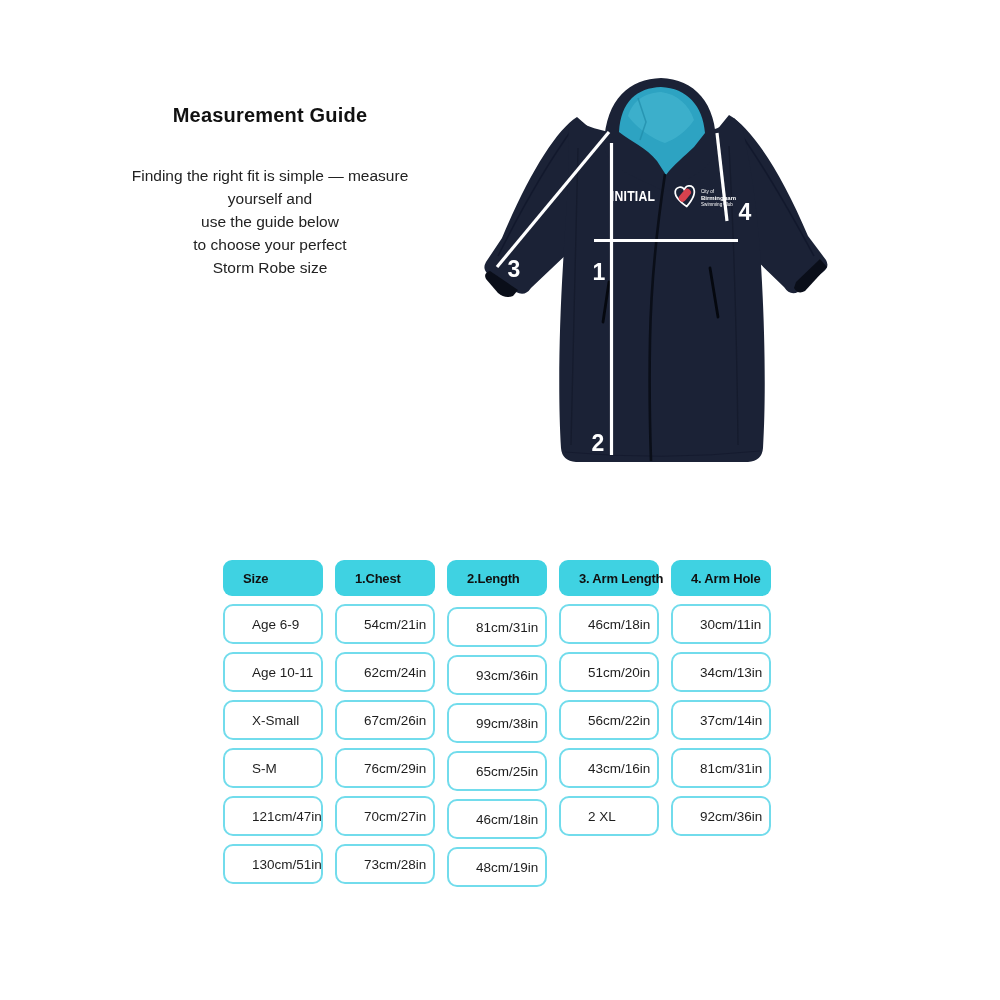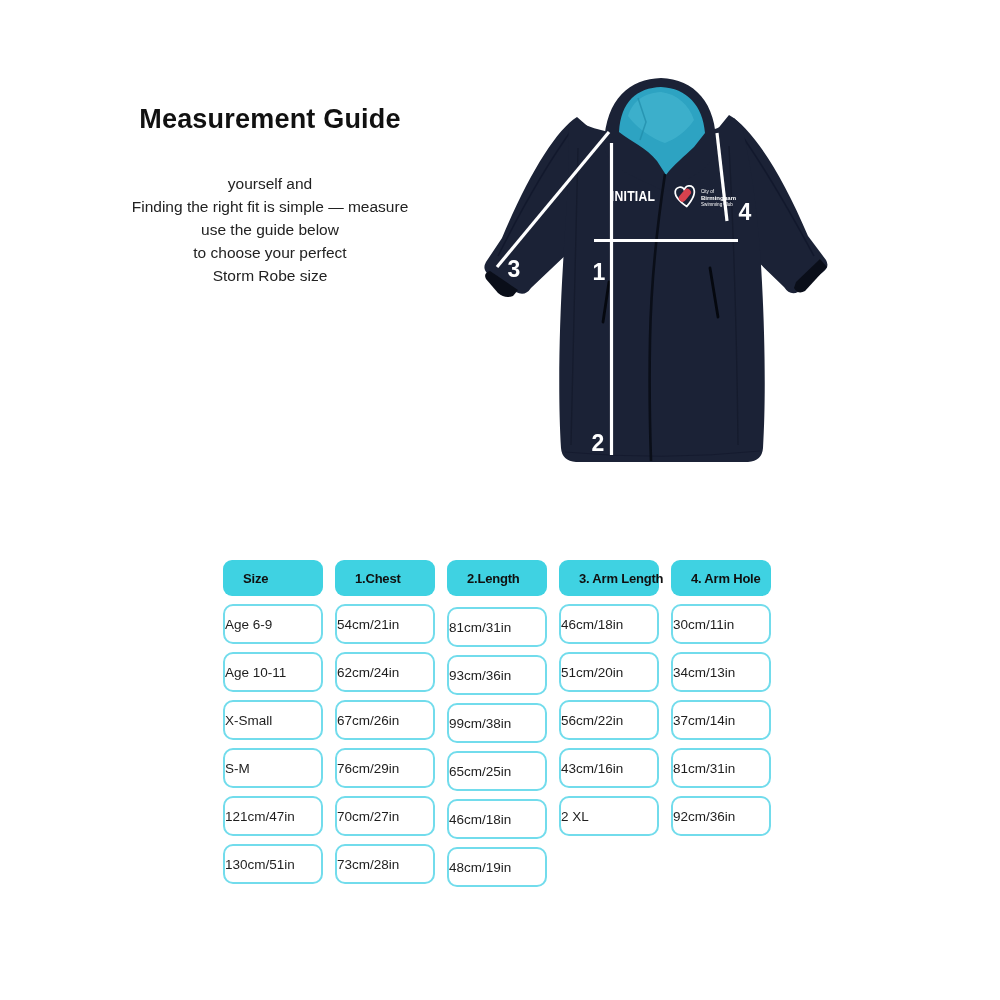--- a/index.html
+++ b/index.html
@@ -4,21 +4,21 @@
 <style>
   html,body { margin:0; padding:0; background:#ffffff; }
   .canvas {
     position:relative; width:1000px; height:1000px; background:#ffffff;
     font-family:"Liberation Sans", sans-serif; color:#1b1b1b; overflow:hidden;
   }
 
   
   .intro { position:absolute; left:110px; top:104px; width:320px; text-align:center; }
   .intro h1 {
-    margin:0 0 37px 0; font-size:27px; font-weight:bold; color:#111111; letter-spacing:0.2px;
+    margin:0 0 37px 0; font-size:20px; font-weight:bold; color:#111111; letter-spacing:0.2px;
   }
   .intro p { margin:0; font-size:15.5px; line-height:23px; color:#222222; }
 
   
   .robe-wrap { position:absolute; left:470px; top:60px; width:400px; height:420px; }
   .robe-wrap svg { display:block; }
   .mline { stroke:#ffffff; stroke-width:3.2; fill:none; }
   .mnum  { fill:#ffffff; font-weight:bold; font-size:23px; font-family:"Liberation Sans",sans-serif; }
 
   
@@ -27,35 +27,35 @@
     display:grid; grid-template-columns:repeat(5,100px);
     column-gap:12px; row-gap:8px;
   }
   .hcell {
     height:36px; background:#3fd2e2; border-radius:9px;
     display:flex; align-items:center; padding-left:20px; box-sizing:border-box;
     font-size:13px; font-weight:bold; color:#101010; letter-spacing:-0.2px; white-space:nowrap;
   }
   .dcell {
     height:40px; background:#ffffff; border:2px solid #72dcec; border-radius:10px;
-    display:flex; align-items:center; padding-left:0; box-sizing:border-box;
+    display:flex; align-items:center; padding-left:27px; box-sizing:border-box;
     font-size:13.5px; color:#1e1e1e; white-space:nowrap;
   }
   
   .size-table > div:nth-child(5n+8) { transform:translateY(3px); }
 </style>
 </head>
 <body>
 
 <div class="canvas">
 
   <section class="intro">
     <h1>Measurement Guide</h1>
+    <p>Finding the right fit is simple — measure</p>
     <p>yourself and</p>
-    <p>Finding the right fit is simple — measure</p>
     <p>use the guide below</p>
     <p>to choose your perfect</p>
     <p>Storm Robe size</p>
   </section>
 
   <div class="robe-wrap">
     <svg viewBox="0 0 400 420" width="400" height="420">
 
       <g>
         <path d="M107,57 C86,70 58,116 32,178 L16,202 Q12,209 18,214 L46,232 Q55,237 61,228

